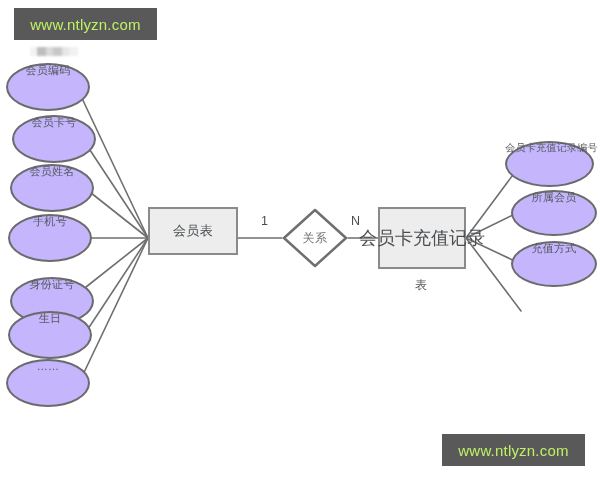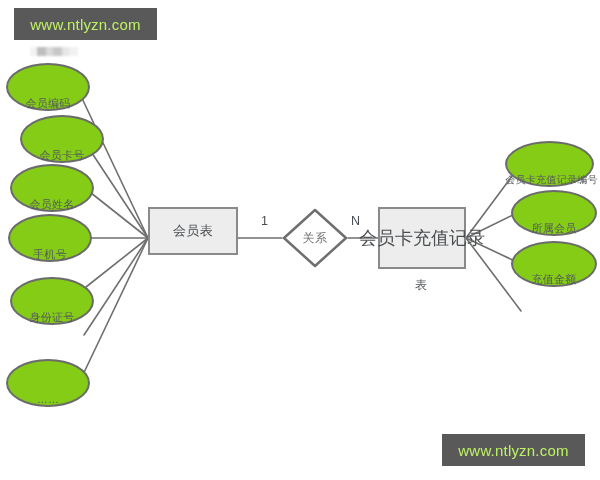--- a/index.html
+++ b/index.html
@@ -25,23 +25,23 @@
     width: 600px;
     height: 480px;
   }
 
   
   .ellipse {
     position: absolute;
     box-sizing: border-box;
     border: 2.5px solid #6b6b6b;
     border-radius: 50%;
-    background: #84cc16;
-    display: flex;
-    align-items: flex-end;
+    background: #c4b5fd;
+    display: flex;
+    align-items: flex-start;
     justify-content: center;
     z-index: 3;
   }
   .ellipse .lbl {
     font-size: 11px;
     color: #55595c;
     line-height: 1;
     white-space: nowrap;
     letter-spacing: .3px;
   }
@@ -163,36 +163,39 @@
       <line x1="466" y1="238" x2="519" y2="212"></line>
       <line x1="466" y1="238" x2="519" y2="263"></line>
       <line x1="466" y1="238" x2="521" y2="311"></line>
     </g>
   </svg>
 
   <div class="ellipse" style="left:6px;  top:63px;  width:84px; height:48px;">
     <span class="lbl">会员编码</span>
   </div>
 
-  <div class="ellipse" style="left:20px;  top:115px; width:84px; height:48px;">
+  <div class="ellipse" style="left:12px;  top:115px; width:84px; height:48px;">
     <span class="lbl">会员卡号</span>
   </div>
 
   <div class="ellipse" style="left:10px; top:164px; width:84px; height:48px;">
     <span class="lbl">会员姓名</span>
   </div>
 
   <div class="ellipse" style="left:8px;  top:214px; width:84px; height:48px;">
     <span class="lbl">手机号</span>
   </div>
 
   <div class="ellipse" style="left:10px; top:277px; width:84px; height:48px;">
     <span class="lbl">身份证号</span>
   </div>
 
+  <div class="ellipse" style="left:8px;  top:311px; width:84px; height:48px;">
+    <span class="lbl">生日</span>
+  </div>
 
   <div class="ellipse" style="left:6px;  top:359px; width:84px; height:48px;">
     <span class="lbl">……</span>
   </div>
 
   <div class="entity" style="left:148px; top:207px; width:90px; height:48px;">
     <span class="lbl">会员表</span>
   </div>
 
   <div class="cardinality" style="left:261px; top:214px;">1</div>
@@ -214,21 +217,21 @@
 
   <div class="ellipse" style="left:511px; top:190px; width:86px; height:46px;">
     <span class="lbl">所属会员</span>
   </div>
 
   <div class="ellipse overflow" style="left:505px; top:141px; width:89px; height:46px;">
     <span class="lbl">会员卡充值记录编号</span>
   </div>
 
   <div class="ellipse" style="left:511px; top:241px; width:86px; height:46px;">
-    <span class="lbl">充值金额</span>
+    <span class="lbl">充值方式</span>
   </div>
 
 
   <div class="redacted" style="left:30px; top:47px; width:48px; height:9px;"></div>
 
   <div class="watermark" style="left:14px; top:8px; width:143px; height:32px;">www.ntlyzn.com</div>
 
   <div class="watermark" style="left:442px; top:434px; width:143px; height:32px;">www.ntlyzn.com</div>
 
 </div>

